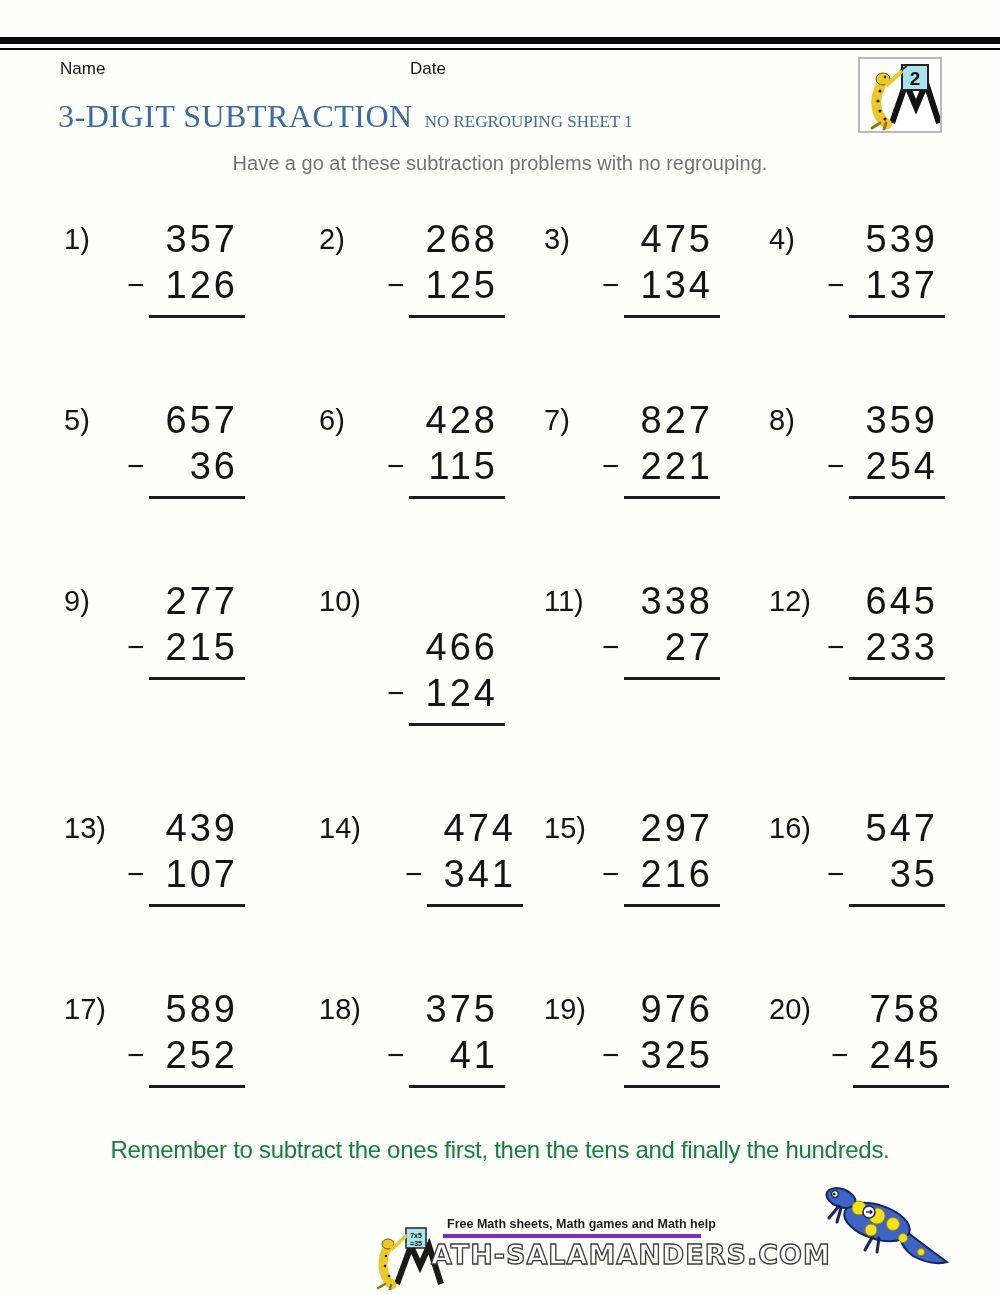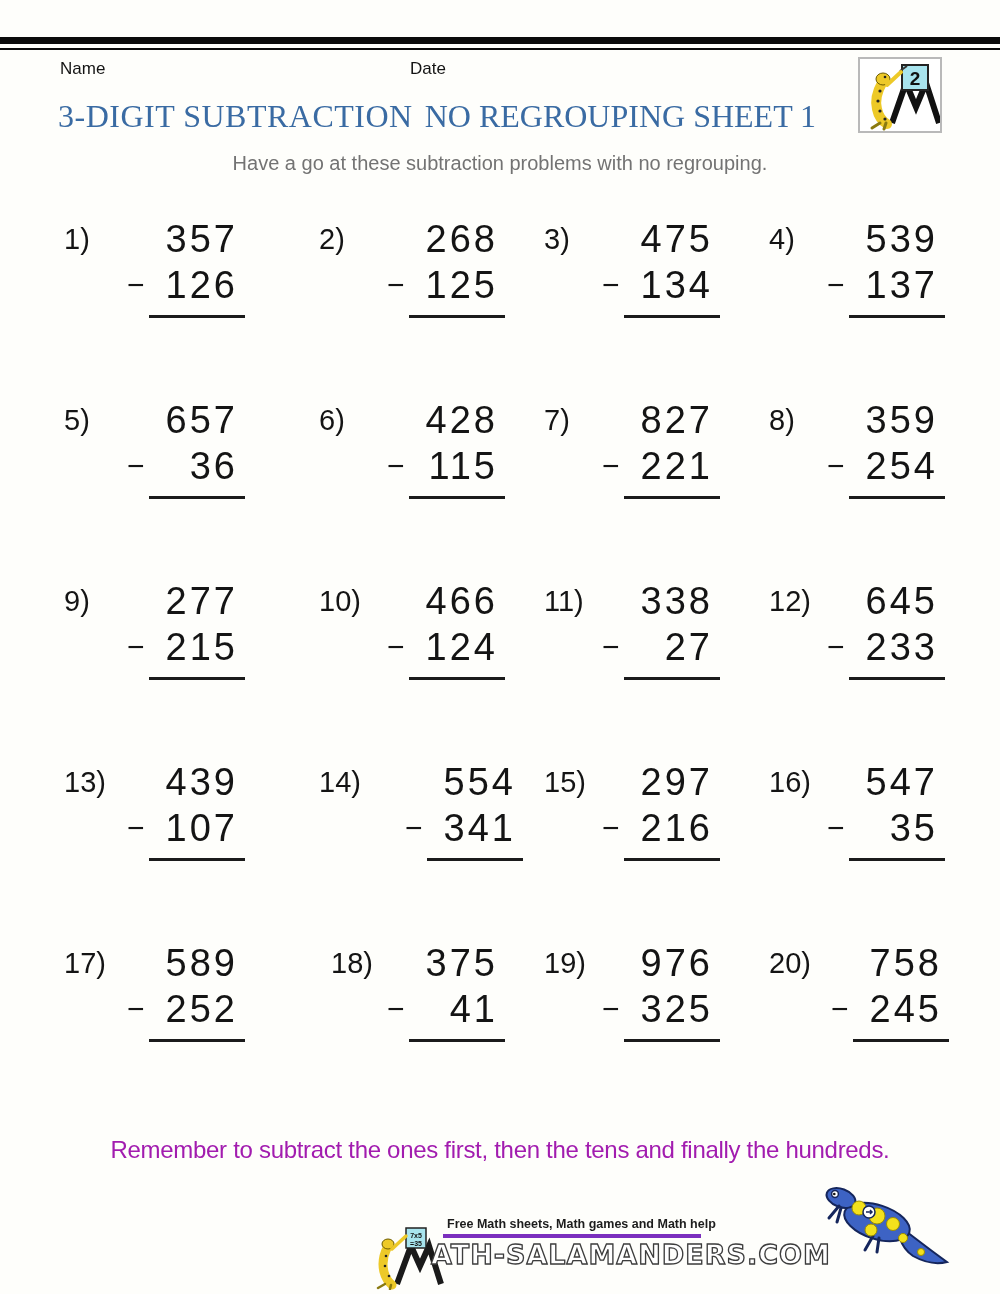--- a/index.html
+++ b/index.html
@@ -14,40 +14,40 @@
     border-top:7px solid #0b0b0b; border-bottom:2px solid #0b0b0b; box-sizing:border-box; }
   .name-label { position:absolute; left:60px; top:59px; font-size:17px; }
   .date-label { position:absolute; left:410px; top:59px; font-size:17px; }
 
   .logo-box { position:absolute; left:858px; top:57px; width:84px; height:76px;
     background:#ffffff; border:2px solid #b9b9b9; box-sizing:border-box; }
 
   .title { position:absolute; left:58px; top:98px; font-family:"Liberation Serif", serif;
     color:#3a6ba3; white-space:nowrap; }
   .title .main { font-size:32px; letter-spacing:0.5px; }
-  .title .sub  { font-size:32px; margin-left:8px; }
+  .title .sub  { font-size:17px; margin-left:8px; }
 
   .instruction { position:absolute; top:152px; left:0; width:1000px; text-align:center;
     font-size:20px; color:#737373; }
 
   .grid { position:absolute; top:216px; left:60px; width:880px;
     display:grid; grid-template-columns:175px 80px 180px 45px 170px 55px 170px;
     row-gap:79px; }
   .problem { display:flex; }
   .pnum { font-size:29px; line-height:46px; min-width:58px; padding-left:4px; box-sizing:border-box; }
   .pbody { flex:1; display:flex; flex-direction:column; align-items:flex-end; }
   .minuend { font-size:38px; line-height:46px; letter-spacing:3px; margin-right:-3px; }
   .subrow { width:108px; display:flex; justify-content:space-between; }
   .minus { font-size:30px; line-height:46px; }
   .subtrahend { font-size:38px; line-height:46px; letter-spacing:3px; margin-right:-3px; }
   .ansline { width:96px; height:4px; margin-top:3px; margin-right:-10px;
     border-bottom:3px solid #1b1b1b; }
 
   .reminder { position:absolute; top:1136px; left:0; width:1000px; text-align:center;
-    font-size:24px; color:#a21caf; letter-spacing:-0.3px; }
+    font-size:24px; color:#15803d; letter-spacing:-0.3px; }
 
   .footer-logo { position:absolute; left:373px; top:1216px; display:flex; align-items:flex-start; }
   .footer-logo .emblem { width:72px; height:74px; }
   .footer-col { margin-left:-14px; }
   .tagline { font-size:12.5px; font-weight:bold; color:#1c1c1c; padding:1px 2px 3px 16px; white-space:nowrap; }
   .purple-rule { height:4px; background:#7b2fbe; width:258px; margin-left:12px; }
   .site { font-size:27px; font-weight:bold; letter-spacing:1px; margin-top:1px;
     font-family:"DejaVu Sans", sans-serif; color:#ffffff;
     -webkit-text-stroke:1.3px #3d3d3d; text-shadow:0 0 1px #555; white-space:nowrap; }
 
@@ -181,21 +181,21 @@
         <span class="pnum">9)</span>
         <span class="pbody">
           <span class="minuend">277</span>
           <span class="subrow">
             <span class="minus">−</span>
             <span class="subtrahend">215</span>
           </span>
           <span class="ansline"></span>
         </span>
       </div>
-      <div class="problem" style="grid-area: 3 / 3;">
+      <div class="problem" style="grid-area: 3 / 3; flex-direction: column;">
         <span class="pnum">10)</span>
         <span class="pbody">
           <span class="minuend">466</span>
           <span class="subrow">
             <span class="minus">−</span>
             <span class="subtrahend">124</span>
           </span>
           <span class="ansline"></span>
         </span>
       </div>
@@ -228,21 +228,21 @@
           <span class="subrow">
             <span class="minus">−</span>
             <span class="subtrahend">107</span>
           </span>
           <span class="ansline"></span>
         </span>
       </div>
       <div class="problem" style="grid-area: 4 / 3; gap: 32px;">
         <span class="pnum">14)</span>
         <span class="pbody">
-          <span class="minuend">554</span>
+          <span class="minuend">474</span>
           <span class="subrow">
             <span class="minus">−</span>
             <span class="subtrahend">341</span>
           </span>
           <span class="ansline"></span>
         </span>
       </div>
       <div class="problem" style="grid-area: 4 / 5;">
         <span class="pnum">15)</span>
         <span class="pbody">
@@ -269,21 +269,21 @@
         <span class="pnum">17)</span>
         <span class="pbody">
           <span class="minuend">589</span>
           <span class="subrow">
             <span class="minus">−</span>
             <span class="subtrahend">252</span>
           </span>
           <span class="ansline"></span>
         </span>
       </div>
-      <div class="problem" style="grid-area: 5 / 3; text-align: right;">
+      <div class="problem" style="grid-area: 5 / 3;">
         <span class="pnum">18)</span>
         <span class="pbody">
           <span class="minuend">375</span>
           <span class="subrow">
             <span class="minus">−</span>
             <span class="subtrahend">41</span>
           </span>
           <span class="ansline"></span>
         </span>
       </div>

